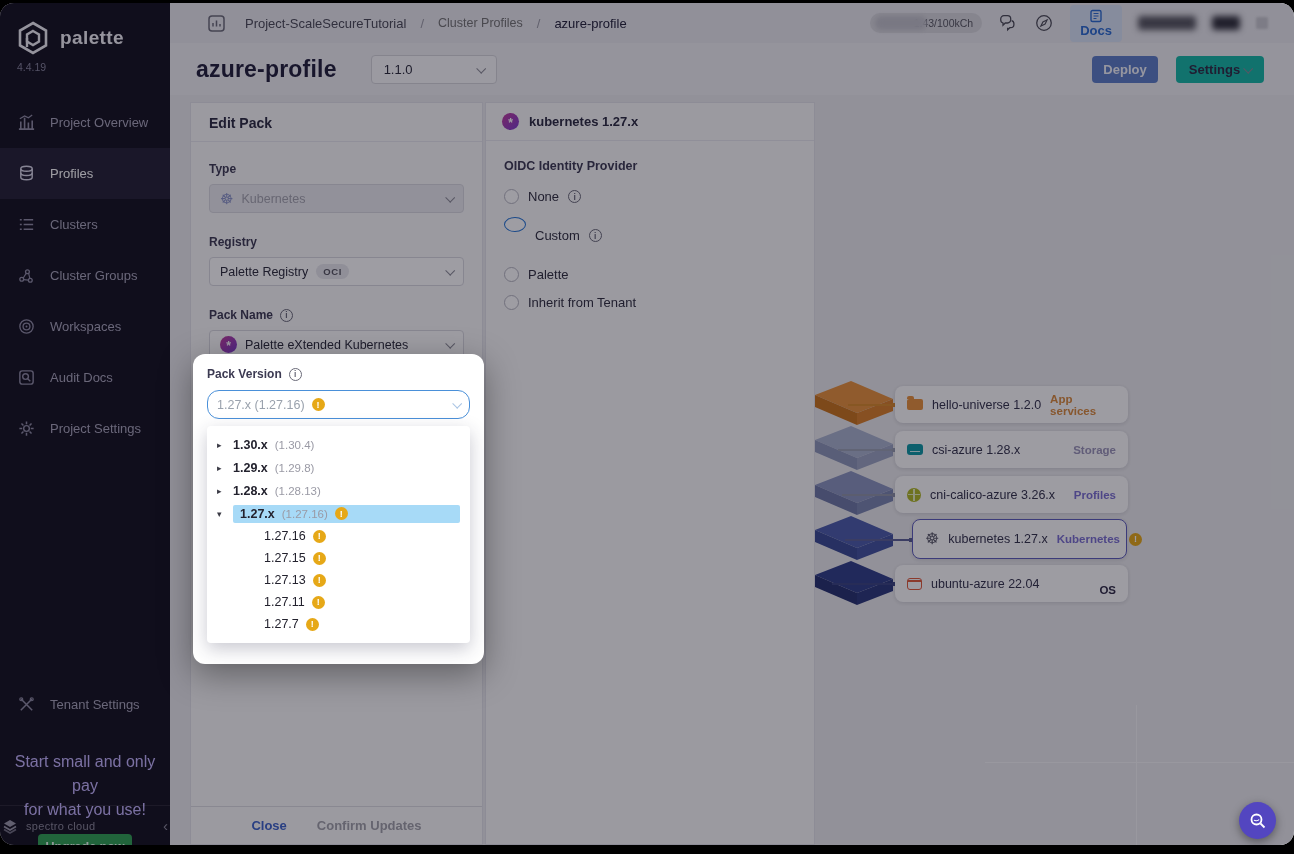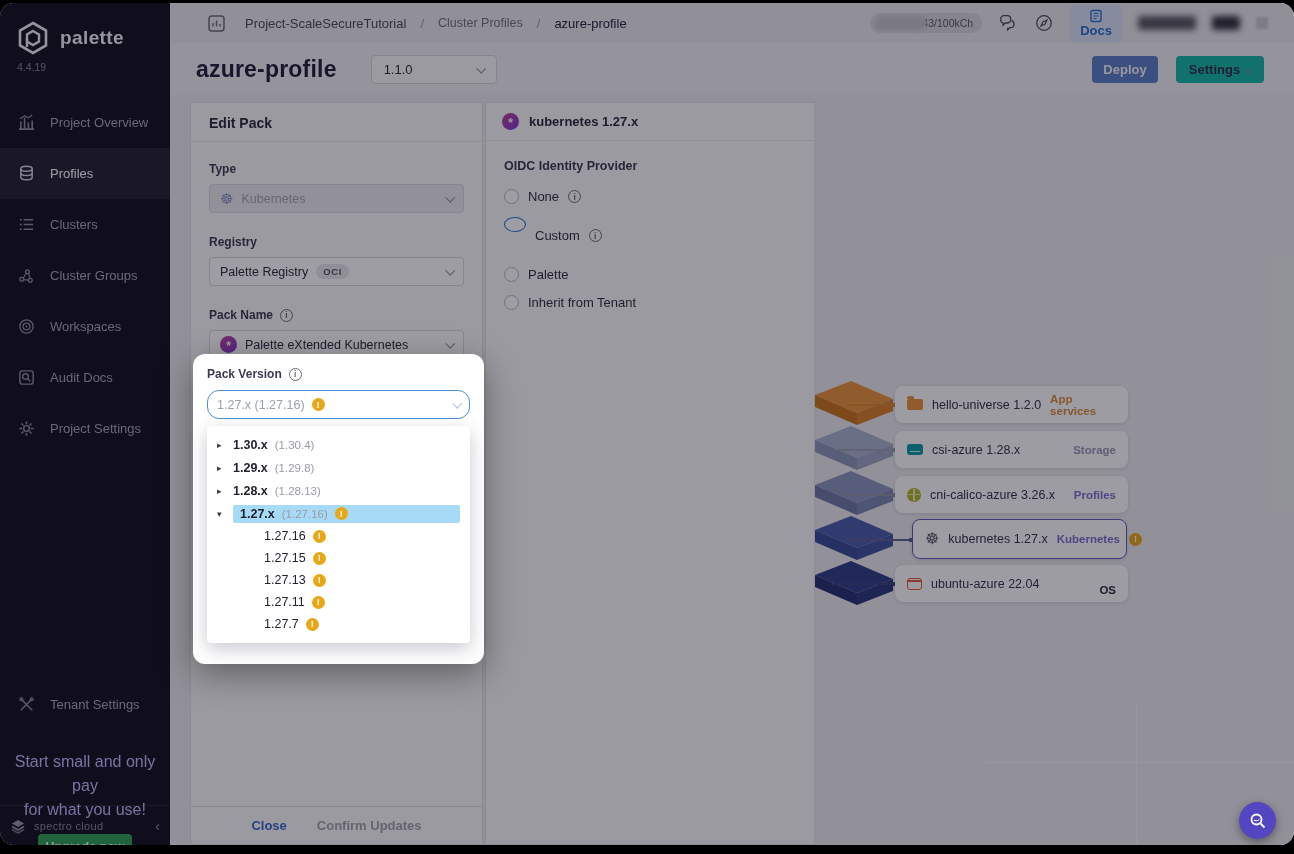--- a/index.html
+++ b/index.html
@@ -15,21 +15,21 @@
   .brand { color:#f2f1f6; font-size:19px; font-weight:700; letter-spacing:.4px; }
   .side-version { padding-left:17px; font-size:10.5px; color:#85839a; margin-top:4px; }
   .nav { margin-top:24px; }
   .nav-item { height:51px; display:flex; align-items:center; gap:14px; padding:0 17px; font-size:13px; cursor:pointer; }
   .nav-item .ic { width:19px; height:19px; flex:0 0 19px; color:#8f8ca3; }
   .nav-item.active { background:#232134; color:#ffffff; }
   .nav-item.active .ic { color:#d8d6e6; }
   .tenant { position:absolute; left:0; right:0; top:676px; }
   .promo { margin-top:20px; text-align:center; font-size:16px; line-height:1.5; color:#c4b5fd; padding:0 12px; }
   .upgrade { margin:12px auto 0; width:94px; height:26px; background:#2fa052; border:none; border-radius:4px; color:#eafaef; font-size:12.5px; font-weight:700; font-family:inherit; display:block; cursor:pointer; }
-  .side-footer { position:absolute; left:0; right:0; bottom:0; height:40px; border-top:1px solid rgba(255,255,255,.09); display:flex; align-items:center; gap:8px; padding:0 10px; }
+  .side-footer { position:absolute; left:0; right:0; bottom:0; height:40px; border-top:1px solid rgba(255,255,255,.09); display:flex; align-items:center; gap:8px; padding:0 2px; }
   .side-footer .fb { font-size:11px; color:#8a8898; letter-spacing:.3px; }
   .collapse { margin-left:auto; color:#8a8898; font-size:15px; cursor:pointer; }
 
   
   .topbar { position:absolute; left:170px; right:0; top:0; height:40px; background:#e9e9ee; display:flex; align-items:center; padding:0 26px 0 38px; gap:8px; z-index:5; }
   .crumb-proj { font-size:13px; color:#4a4a57; margin-left:12px; white-space:nowrap; max-width:162px; overflow:hidden; }
   .crumb-sep { color:#9a9aa5; font-size:13px; margin:0 6px; }
   .crumb-link { font-size:12.5px; color:#737373; cursor:pointer; }
   .crumb-cur { font-size:13px; color:#23223a; }
   .tb-right { margin-left:auto; display:flex; align-items:center; gap:16px; }

